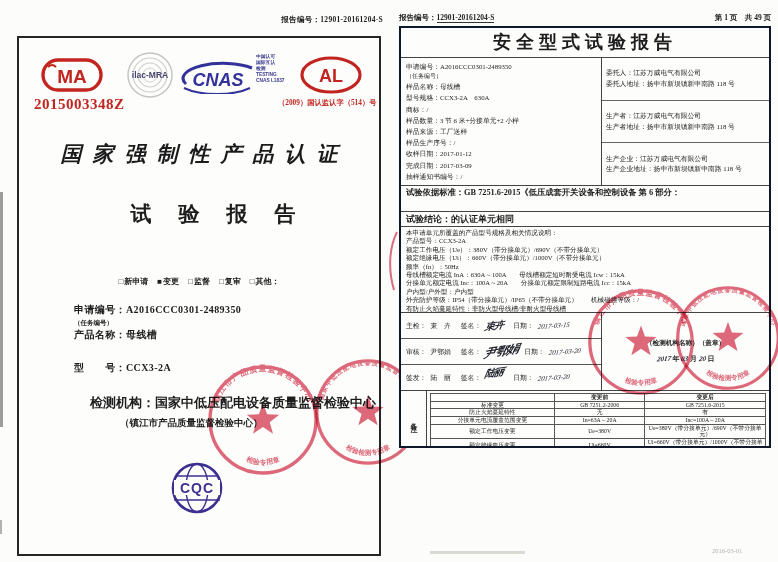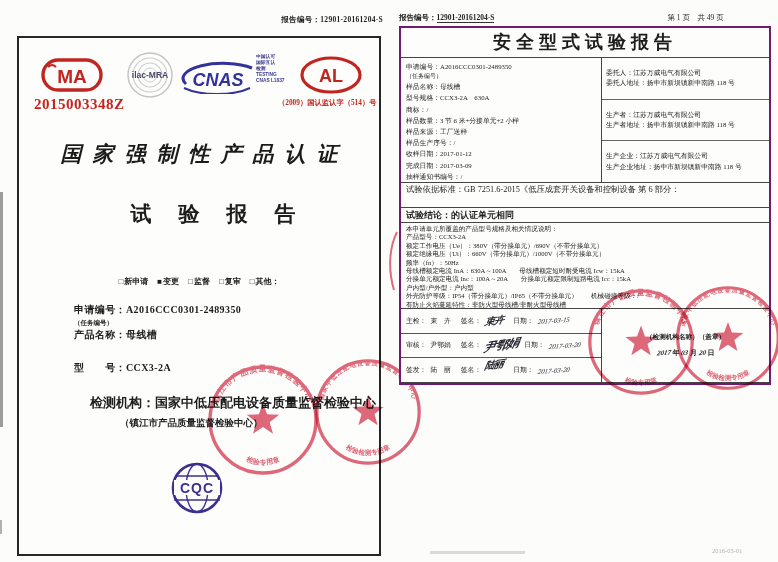--- a/index.html
+++ b/index.html
@@ -23,33 +23,33 @@
   #lp-task { left:74px; top:319px; font-size:6.5px; font-weight:600; }
   #lp-agency  { left:90px; top:394px; font-size:13px; font-weight:700; }
   #lp-agency2 { left:120px; top:417px; font-size:9.5px; font-weight:600; }
   .stamp { mix-blend-mode:multiply; opacity:.85; pointer-events:none; }
   #edge-smudge { left:0; top:192px; width:3px; height:235px; background:#4c4c4c; opacity:.55; }
   #edge-smudge2 { left:0; top:520px; width:2px; height:14px; background:#666; opacity:.5; }
 
   
   #rp-head-left { left:399px; top:13px; font-size:7.5px; font-weight:700; }
   #rp-head-left .num { border-bottom:1px solid #333; }
-  #rp-head-right { left:620px; top:13px; width:151px; text-align:center; font-size:7.5px; font-weight:400; }
-  #rp-table { left:399px; top:26px; width:372px; height:359px; border:2px solid #701a75; background:#fdfdfc; display:flex; flex-direction:column; font-size:6.8px; }
+  #rp-head-right { left:620px; top:13px; width:151px; text-align:right; font-size:7.5px; font-weight:700; }
+  #rp-table { left:399px; top:26px; width:372px; height:422px; border:2px solid #0f172a; background:#fdfdfc; display:flex; flex-direction:column; font-size:6.8px; }
   .rrow { border-bottom:1px solid #444; }
   #rp-title { height:30px; line-height:29px; text-align:center; font-size:18px; letter-spacing:5px; font-weight:600; }
   #rp-info { height:128px; display:flex; }
   #rp-info-left { width:201px; border-right:1px solid #444; padding:3px 4px 0 5px; }
   #rp-info-left div { line-height:11.2px; white-space:nowrap; }
   #rp-info-left .small { font-size:6px; line-height:9px; }
   #rp-info-right { flex:1; display:flex; flex-direction:column; }
   .info-cell { flex:1; display:flex; flex-direction:column; justify-content:center; padding:2px 4px; }
   .info-cell div { line-height:10.5px; white-space:nowrap; }
   .info-cell + .info-cell { border-top:1px solid #666; }
-  #rp-standard { height:26px; padding:1px 5px; font-size:8.3px; font-weight:400; line-height:12px; }
+  #rp-standard { height:26px; padding:1px 5px; font-size:8.3px; font-weight:700; line-height:12px; }
   #rp-conclusion { height:15px; line-height:14px; padding-left:5px; font-size:9px; font-weight:700; }
   #rp-coverage { height:86px; padding:2px 5px 0 5px; }
   #rp-coverage div { font-size:6.6px; line-height:8.4px; white-space:nowrap; }
   #rp-sign { height:78px; display:flex; }
   #rp-sign-left { width:201px; border-right:1px solid #444; display:flex; flex-direction:column; }
   .sign-row { flex:1; display:flex; align-items:center; padding-left:5px; gap:4px; font-size:6.8px; white-space:nowrap; }
   .sign-row + .sign-row { border-top:1px solid #555; }
   .hand { display:inline-block; font-style:italic; transform:skewX(-12deg) rotate(-4deg); color:#23232e; }
   .sig { font-size:10px; transform:skewX(-18deg) rotate(-8deg); font-weight:600; letter-spacing:-1px; }
   .sig-big { font-size:12px; transform:skewX(-20deg) rotate(-10deg); }

